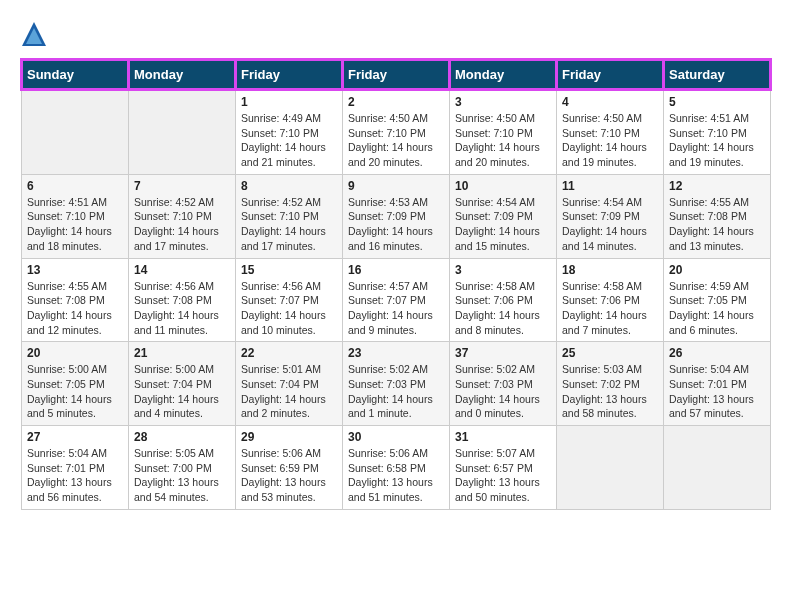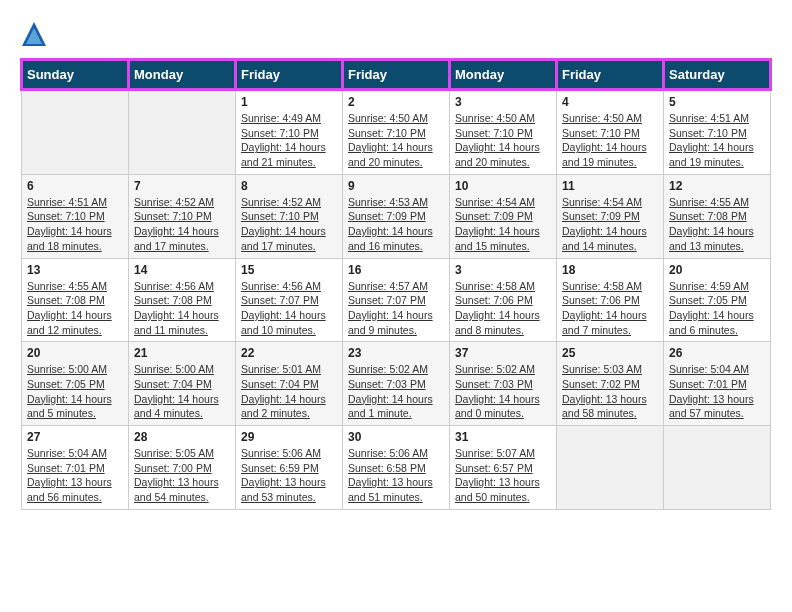--- a/index.html
+++ b/index.html
@@ -74,21 +74,20 @@
       font-weight: bold;
       font-size: 12px;
       color: #222;
       display: block;
       margin-bottom: 2px;
     }
     .day-info {
       color: #333;
       font-size: 10.5px;
       line-height: 1.4;
-      text-decoration: underline;
     }
     .empty-cell {
       background-color: #f0f0f0 !important;
     }
   </style>
 </head>
 <body>
 
 <div class="header">
   <div class="logo">

